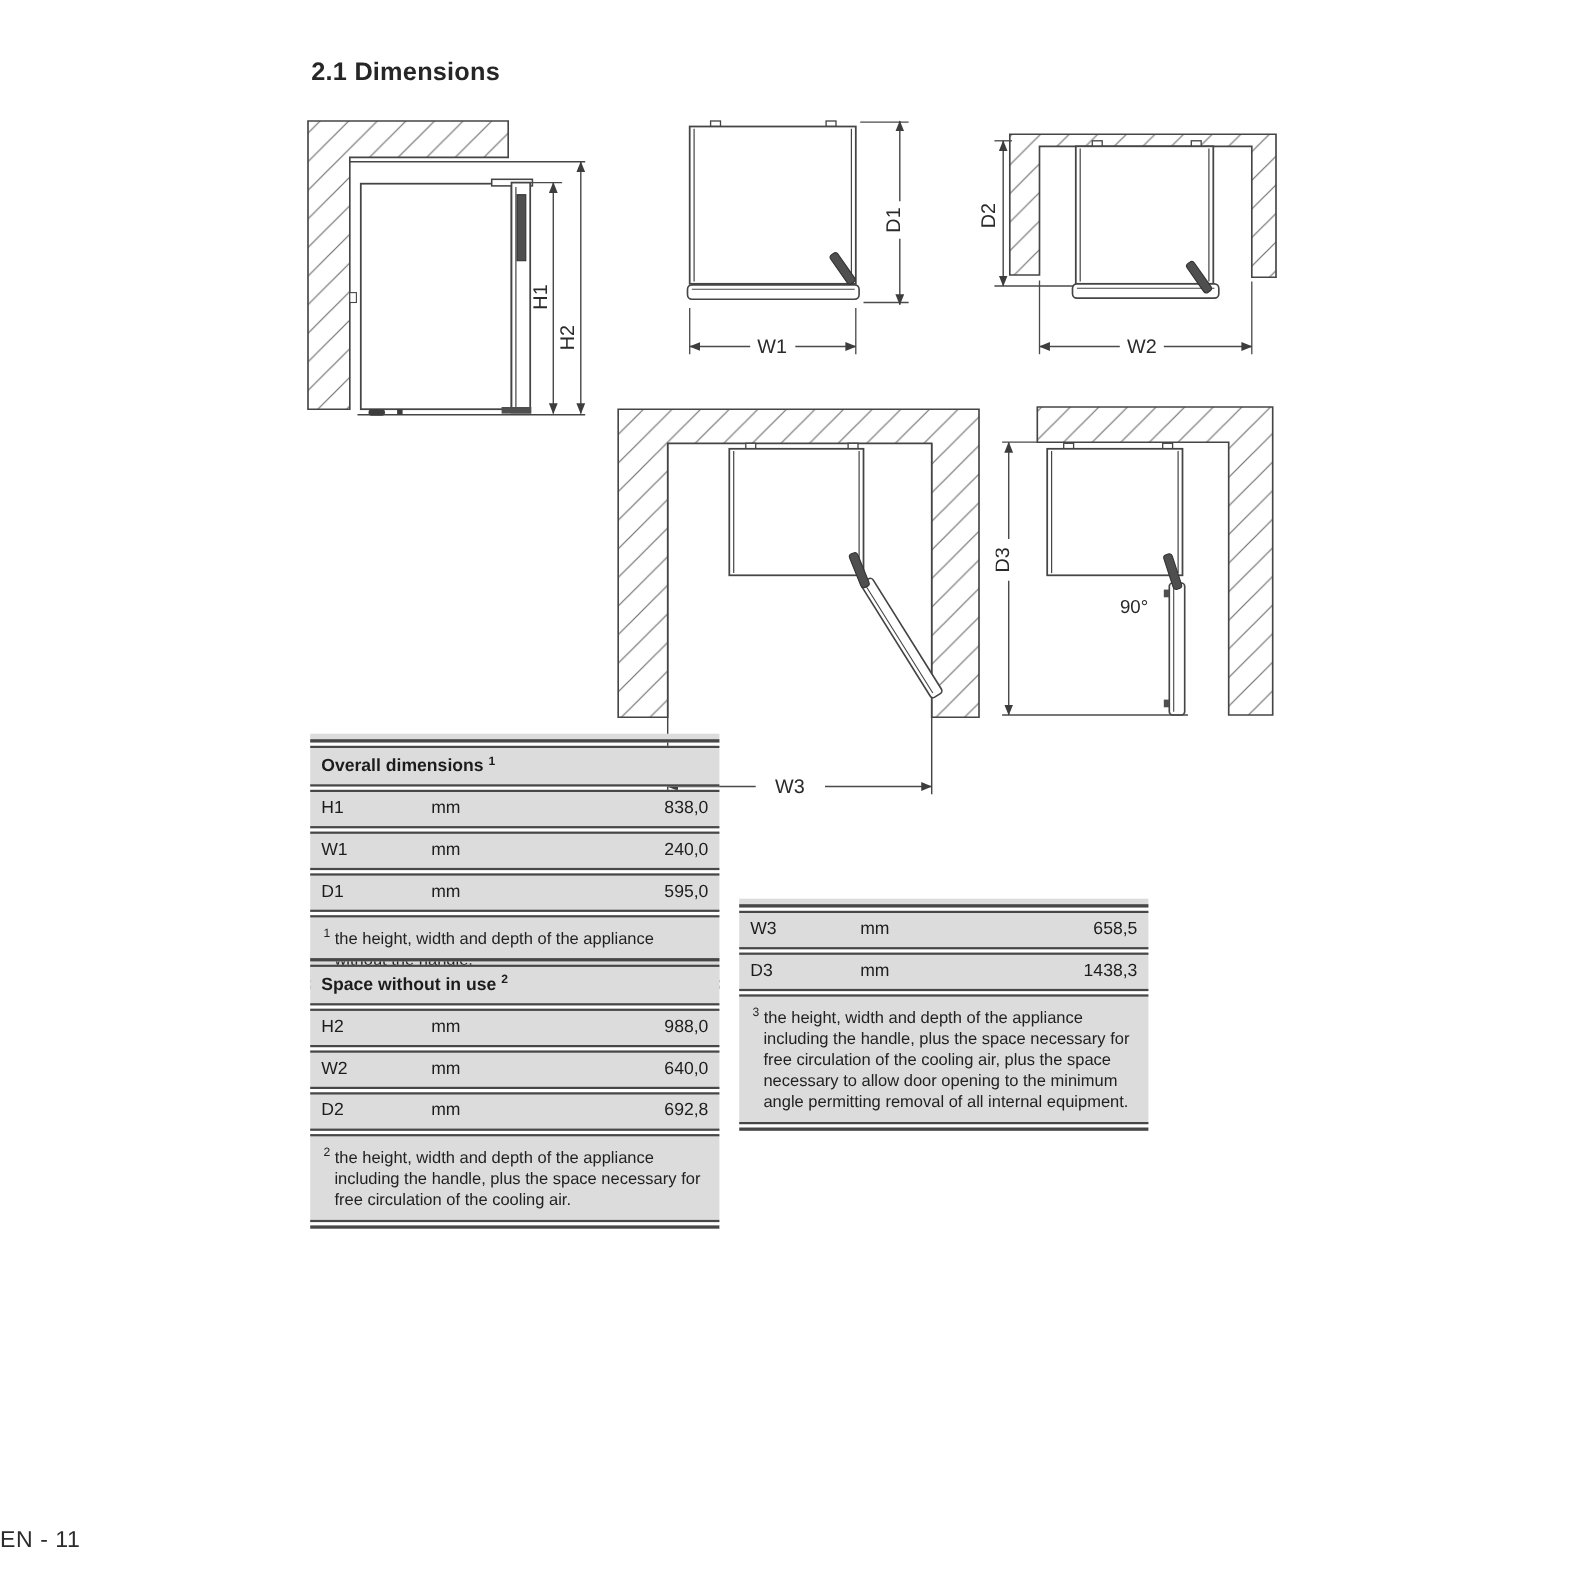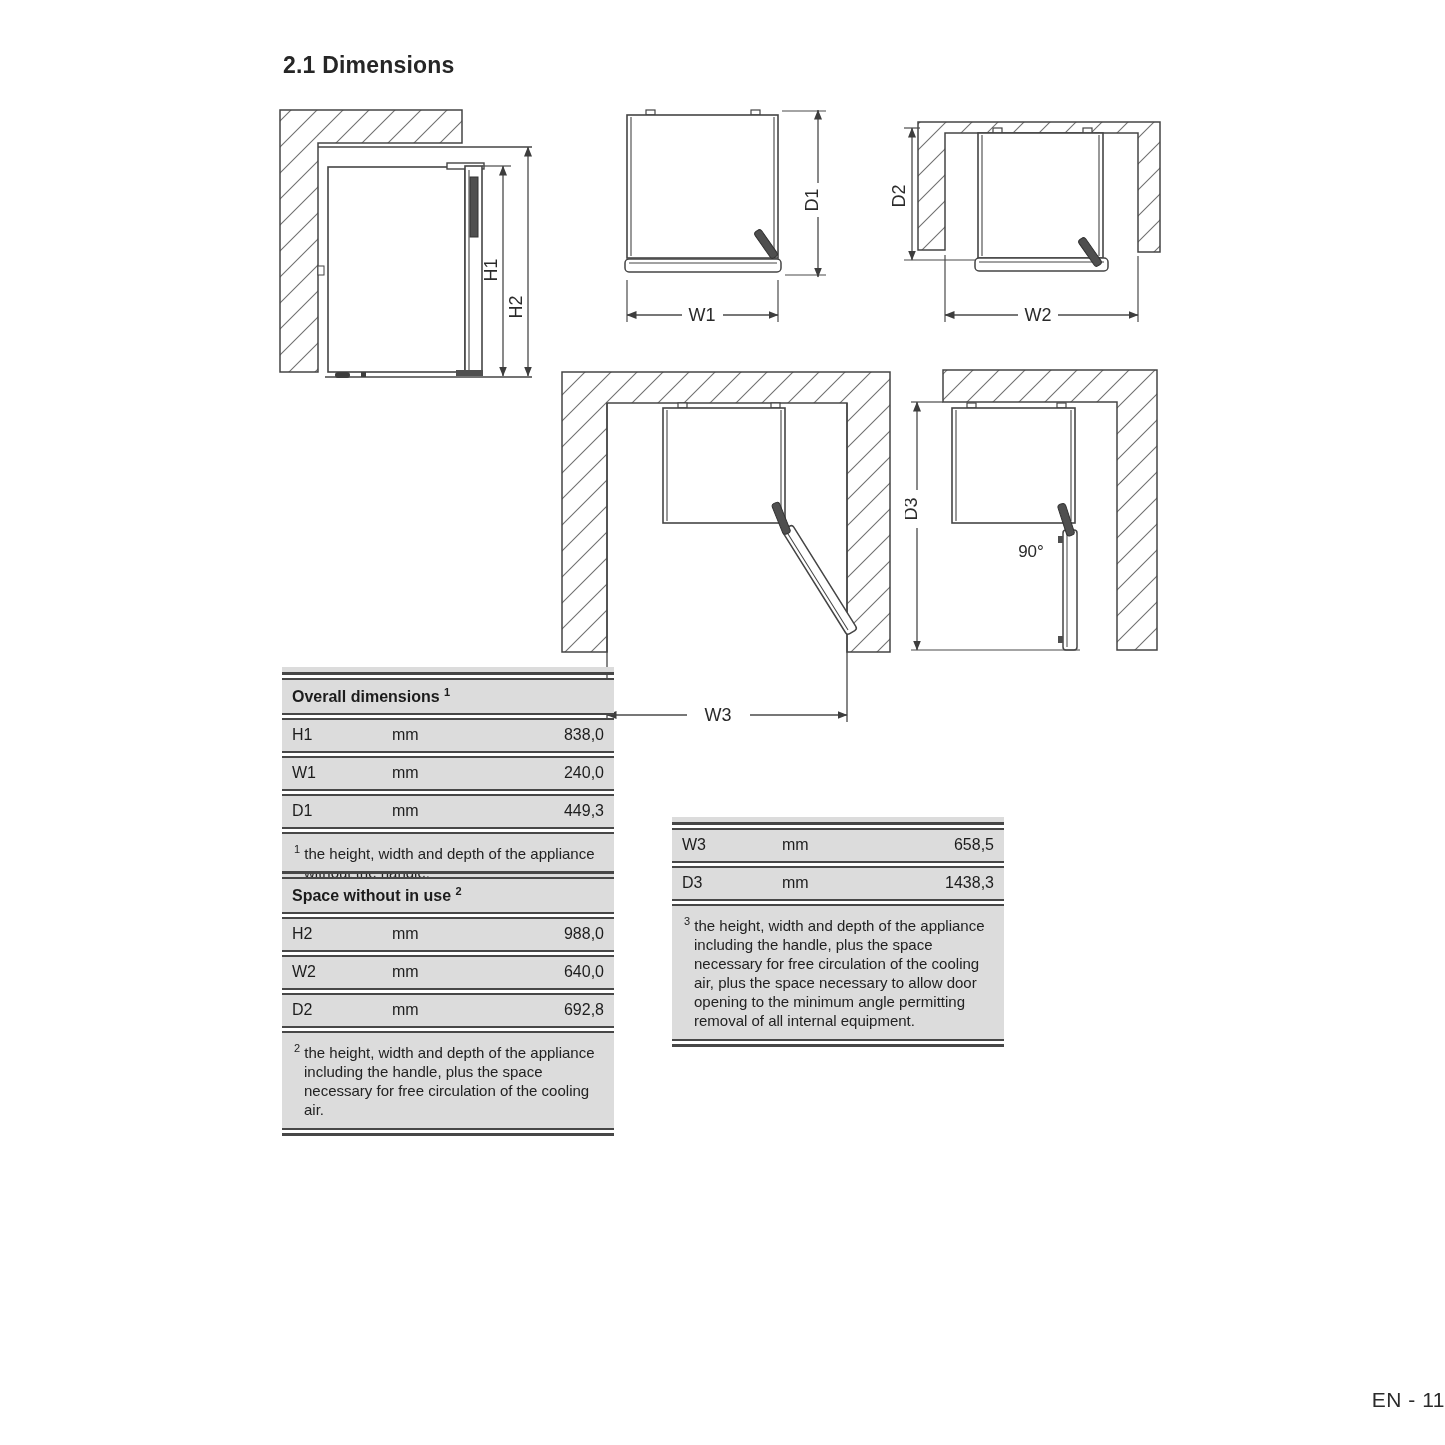--- a/index.html
+++ b/index.html
@@ -2,24 +2,24 @@
 <html><head>
 <meta charset="utf-8">
 <style>
   html,body { margin:0; padding:0; background:#ffffff; }
   #page {
     position:relative; width:1445px; height:1445px; background:#ffffff;
     font-family:"Liberation Sans", sans-serif; color:#1d1d1d; overflow:hidden;
   }
   .abs { position:absolute; }
   #title { left:283px; top:52px; font-size:23px; font-weight:bold; color:#262626; letter-spacing:0.2px; }
-  #footer { left:0; top:1388px; width:1445px; text-align:right; font-size:21px; color:#2b2b2b; letter-spacing:0.5px; }
+  #footer { left:0; top:1388px; width:1445px; text-align:left; font-size:21px; color:#2b2b2b; letter-spacing:0.5px; }
 
   
-  .dim-table { position:absolute; width:332px; }
+  .dim-table { position:absolute; width:372px; }
   .t-cap  { height:5px; background:#dcdcdc; border-bottom:3px solid #474747; margin-bottom:3px; }
   .t-base { height:0; border-top:3px solid #474747; }
   .t-sect { background:#dcdcdc; border-top:2px solid #474747; border-bottom:2px solid #474747; margin-bottom:3px; }
   .t-head { padding:6px 10px 7px; font-size:16px; font-weight:bold; color:#1c1c1c; }
   .t-row  { display:flex; padding:6px 10px 7px; font-size:16px; }
   .t-label { width:100px; }
   .t-unit  { flex:1; }
   .t-val   { text-align:center; }
   .t-note  { padding:6px 14px 9px 22px; font-size:15px; line-height:19px; text-indent:-10px; color:#222; }
   sup { font-size:11px; }
@@ -171,21 +171,21 @@
       <span class="t-val">838,0</span>
     </div>
     <div class="t-sect t-row">
       <span class="t-label">W1</span>
       <span class="t-unit">mm</span>
       <span class="t-val">240,0</span>
     </div>
     <div class="t-sect t-row">
       <span class="t-label">D1</span>
       <span class="t-unit">mm</span>
-      <span class="t-val">449,3</span>
+      <span class="t-val">595,0</span>
     </div>
     <div class="t-sect t-note"><sup>1</sup> <span>the height, width and depth of the appliance without the handle.</span></div>
     <div class="t-base"></div>
   </div>
 
   <div class="dim-table" style="left:282px; top:866px">
     <div class="t-cap"></div>
     <div class="t-sect t-head"><span>Space without in use</span> <sup>2</sup></div>
     <div class="t-sect t-row">
       <span class="t-label">H2</span>

